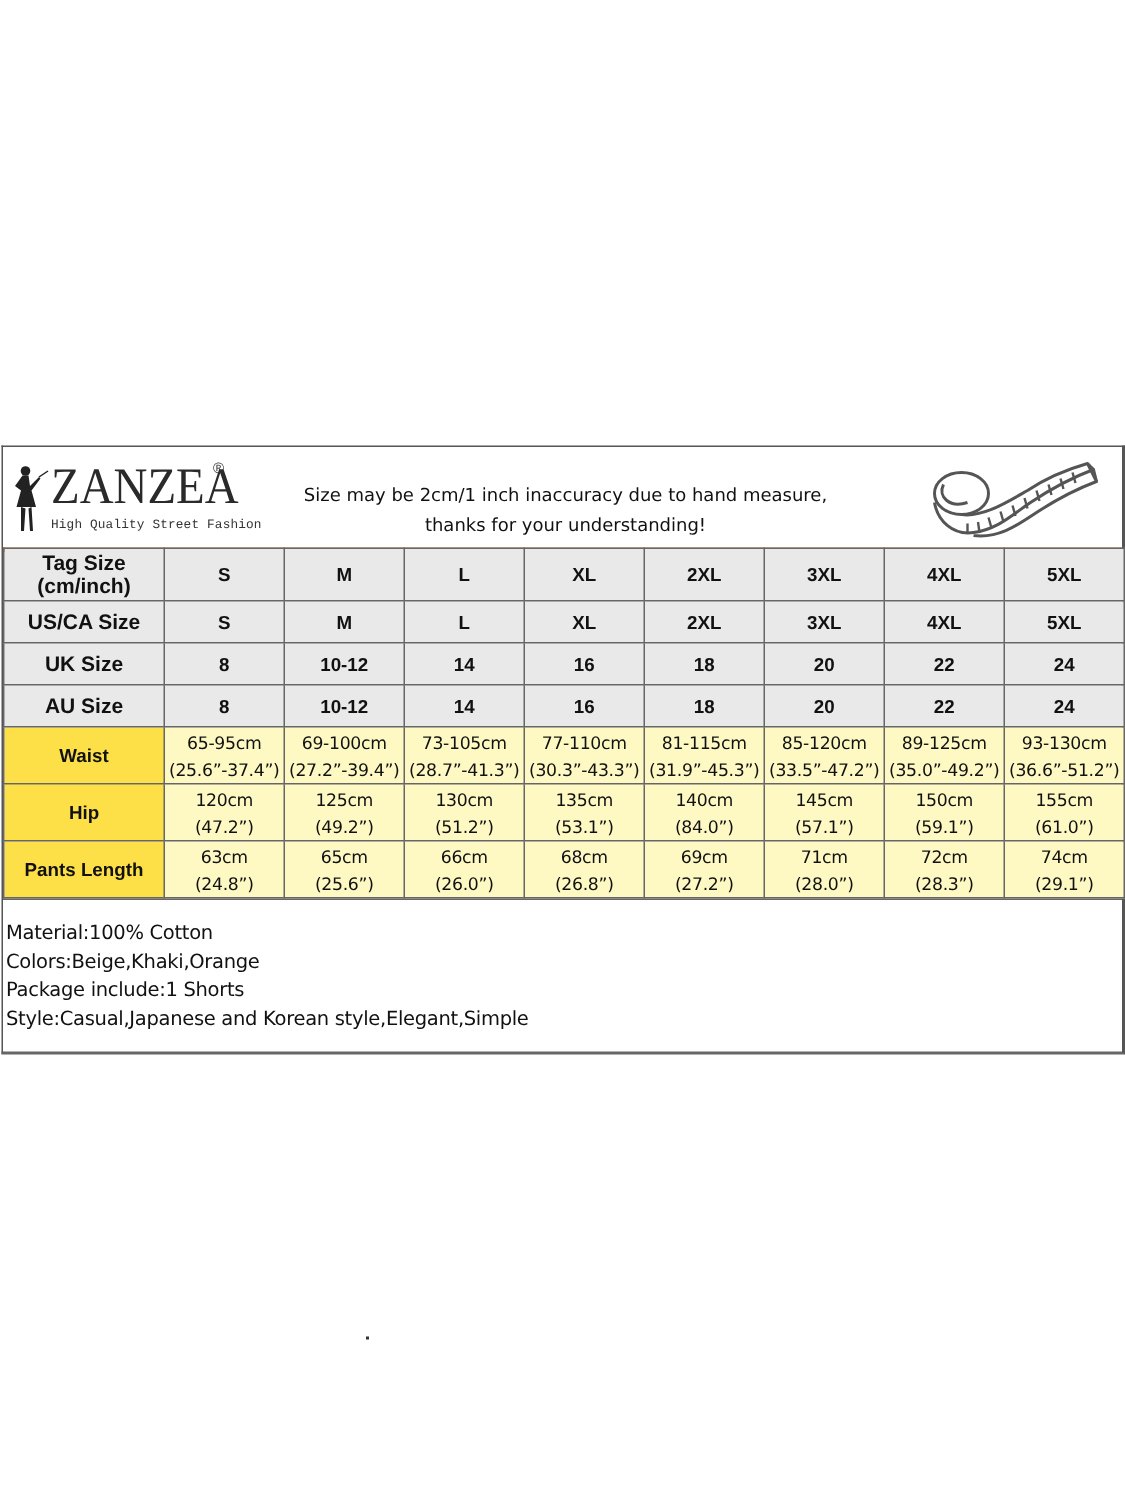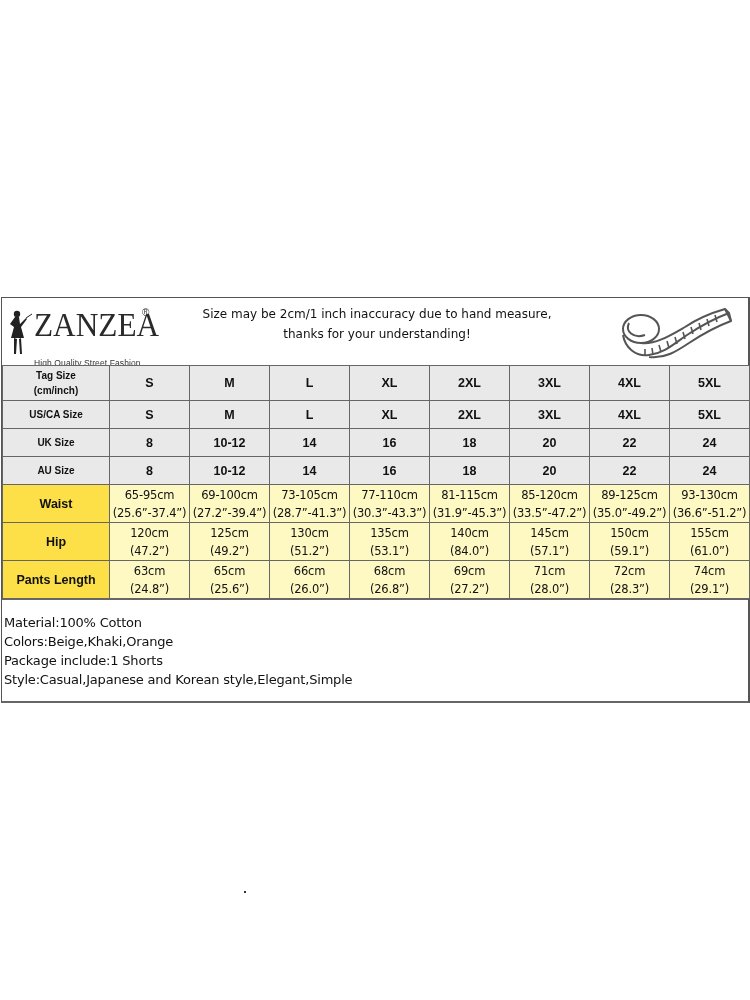--- a/index.html
+++ b/index.html
@@ -16,44 +16,44 @@
     }
     .logo { position: absolute; left: 4px; top: 6px; width: 150px; height: 56px; }
     .logo-word {
       position: absolute; left: 28px; top: 4px;
       font-family: "Liberation Serif", serif; font-size: 34px; letter-spacing: 0px;
       color: #2a2a2a; font-weight: normal; line-height: 34px;
       transform: scaleX(0.92); transform-origin: left;
     }
     .logo-reg { position: absolute; left: 136px; top: 3px; font-size: 10px; color: #333; }
     .logo-tag {
-      position: absolute; left: 28px; top: 54px; font-size: 8.5px; color: #333;
-      white-space: nowrap; letter-spacing: 0.1px;
+      position: absolute; left: 28px; top: 41px; font-size: 8.5px; color: #333;
+      white-space: nowrap; letter-spacing: 0.1px; font-family: Liberation Mono, monospace;
     }
     .logo-figure { position: absolute; left: 0; top: 4px; }
 
     .notice {
-      position: absolute; left: 180px; top: 7px; width: 390px; text-align: center;
+      position: absolute; left: 180px; top: 23px; width: 390px; text-align: center;
       font-family: "DejaVu Sans", sans-serif; font-size: 12px; line-height: 19.5px; color: #111;
     }
     .tape { position: absolute; left: 613px; top: 7px; }
 
     table.size-table {
       position: absolute; left: 0; top: 67px; border-collapse: collapse;
       width: 746px; table-layout: fixed;
     }
     table.size-table td {
       border: 1px solid #666; text-align: center; vertical-align: middle; padding: 0;
     }
     table.size-table col.label-col { width: 107px; }
     table.size-table col.val-col { width: 80px; }
 
     tr.grey td { background: #e9e9e9; font-weight: bold; font-size: 12.5px; height: 27px; }
     tr.grey.tall td { height: 34px; }
-    tr.grey td.row-label { font-size: 10px; line-height: 15px; margin-left: 20px; }
+    tr.grey td.row-label { font-size: 14px; line-height: 15px; margin-left: 20px; }
 
     tr.meas td { background: #fef9c3; font-family: "DejaVu Sans", sans-serif; font-size: 11.5px; line-height: 18px; height: 37px; letter-spacing: -0.2px; }
     tr.meas td.row-label { background: #fde047; font-family: "Liberation Sans", sans-serif; font-weight: bold; font-size: 12.5px; letter-spacing: 0; }
     .cm-line, .in-line { display: block; white-space: nowrap; }
 
     .notes {
       position: absolute; left: 0; top: 301px; width: 746px; height: 102px;
       border-top: 1px solid #666;
       font-family: "DejaVu Sans", sans-serif; font-size: 13px; line-height: 19px; color: #111;
       padding-top: 13px; box-sizing: border-box;

